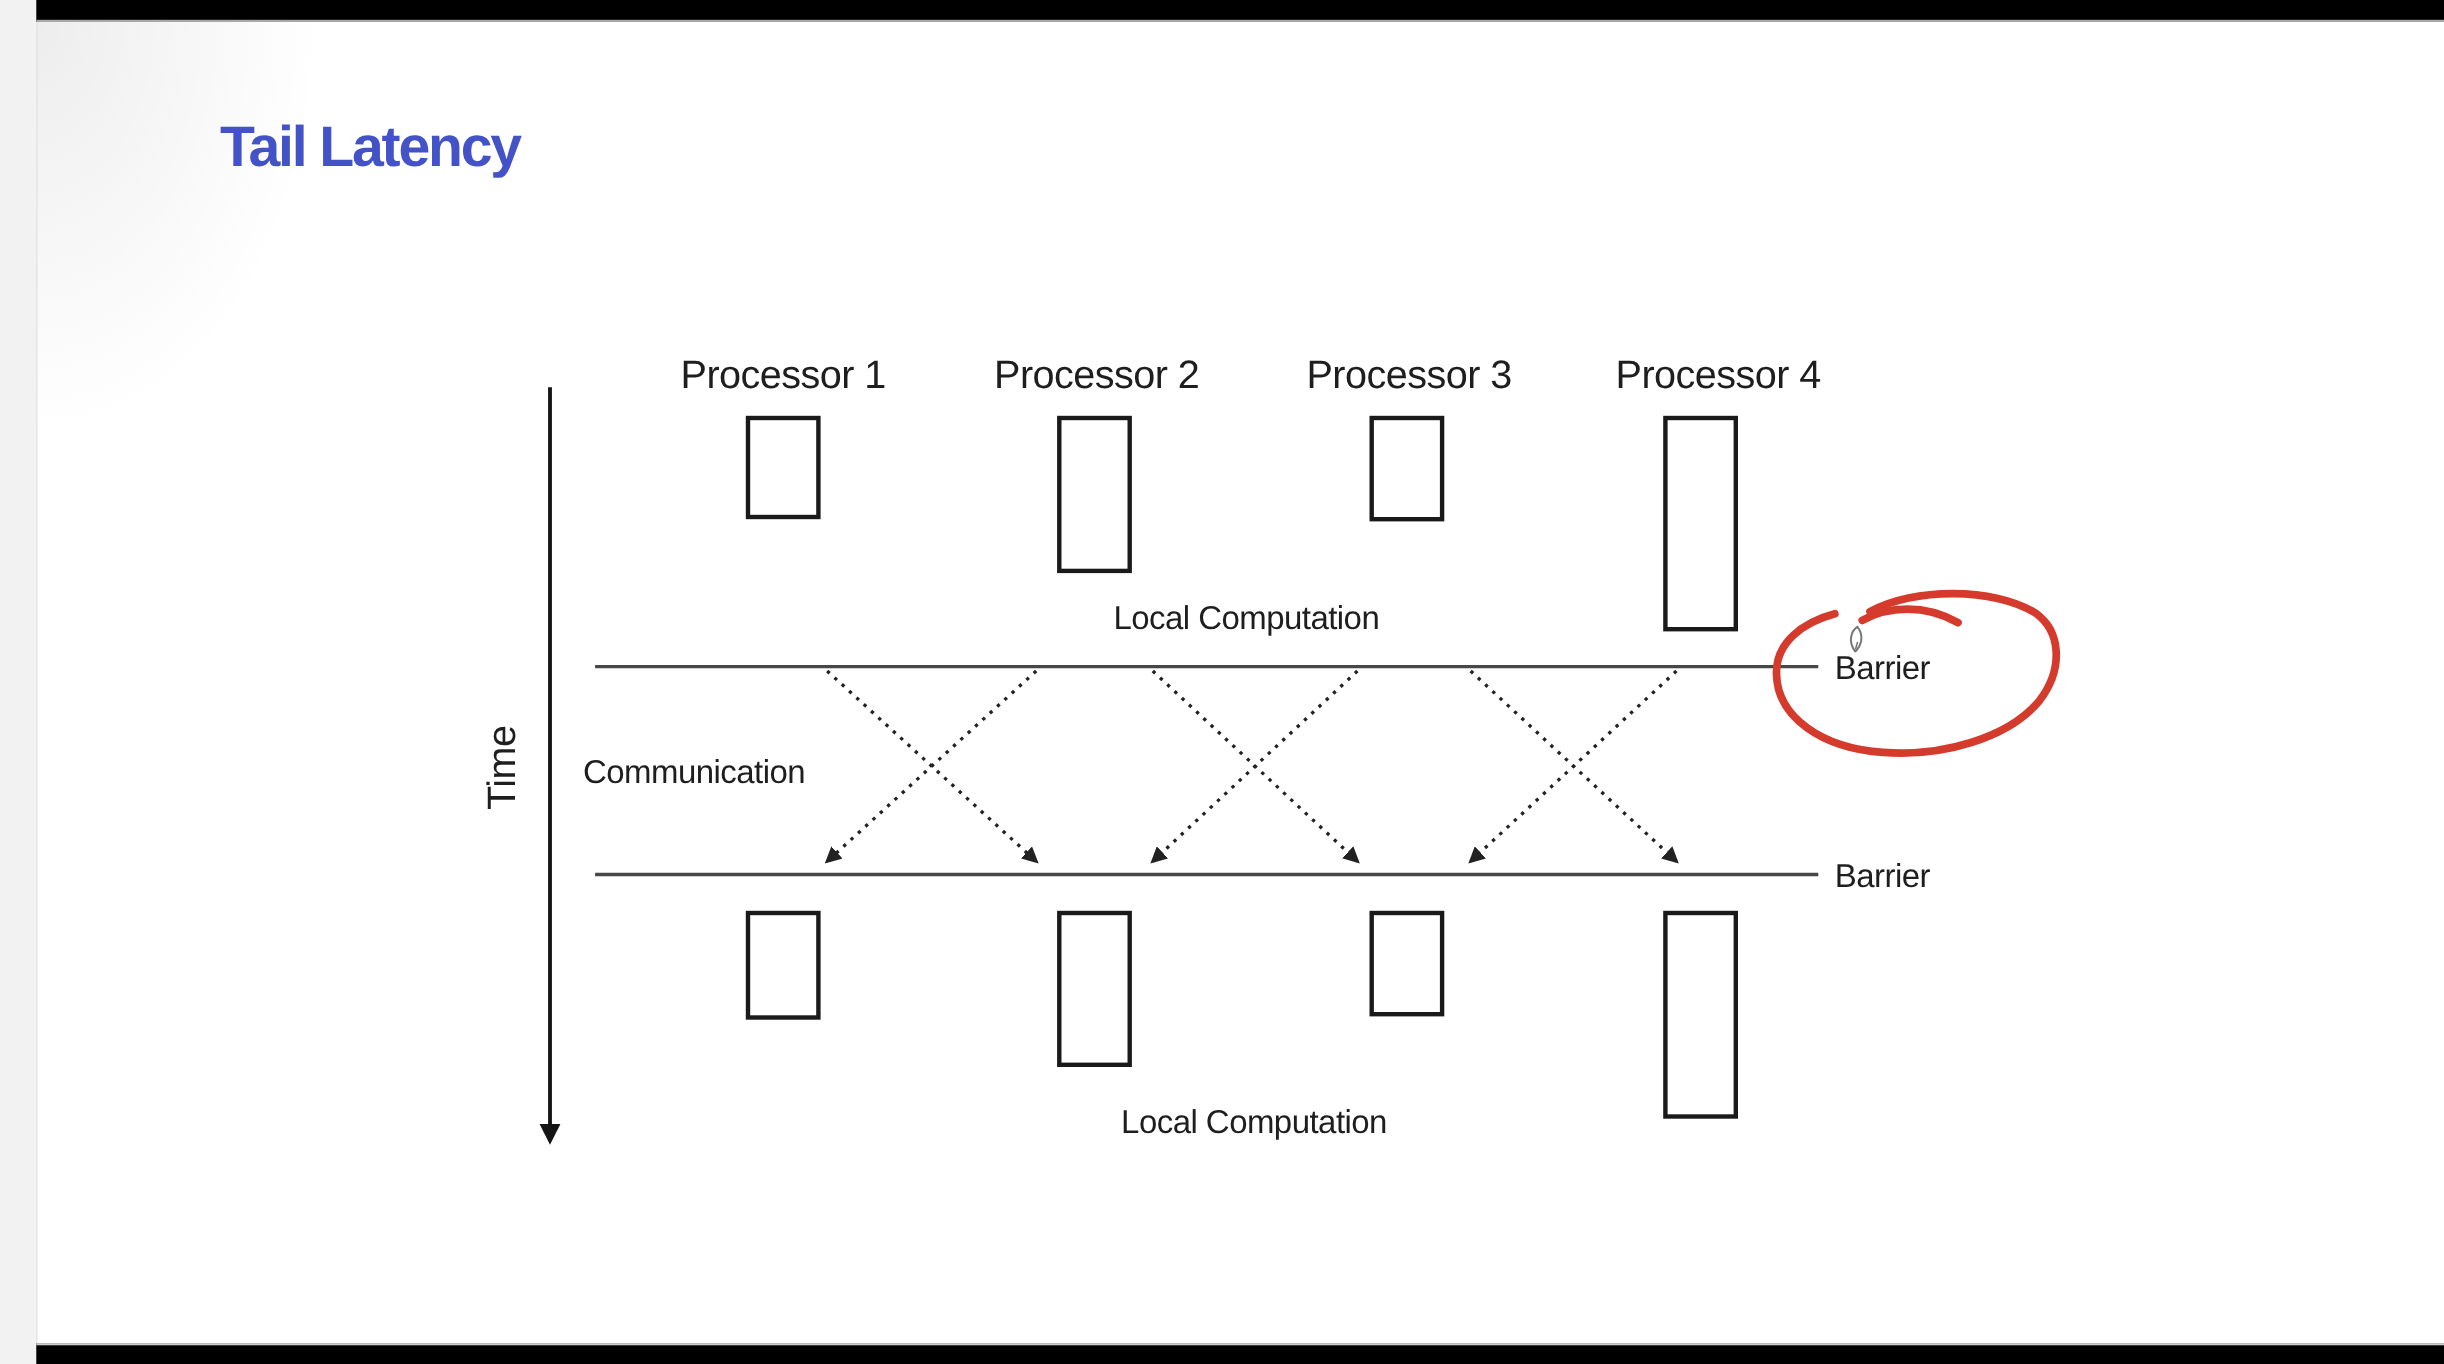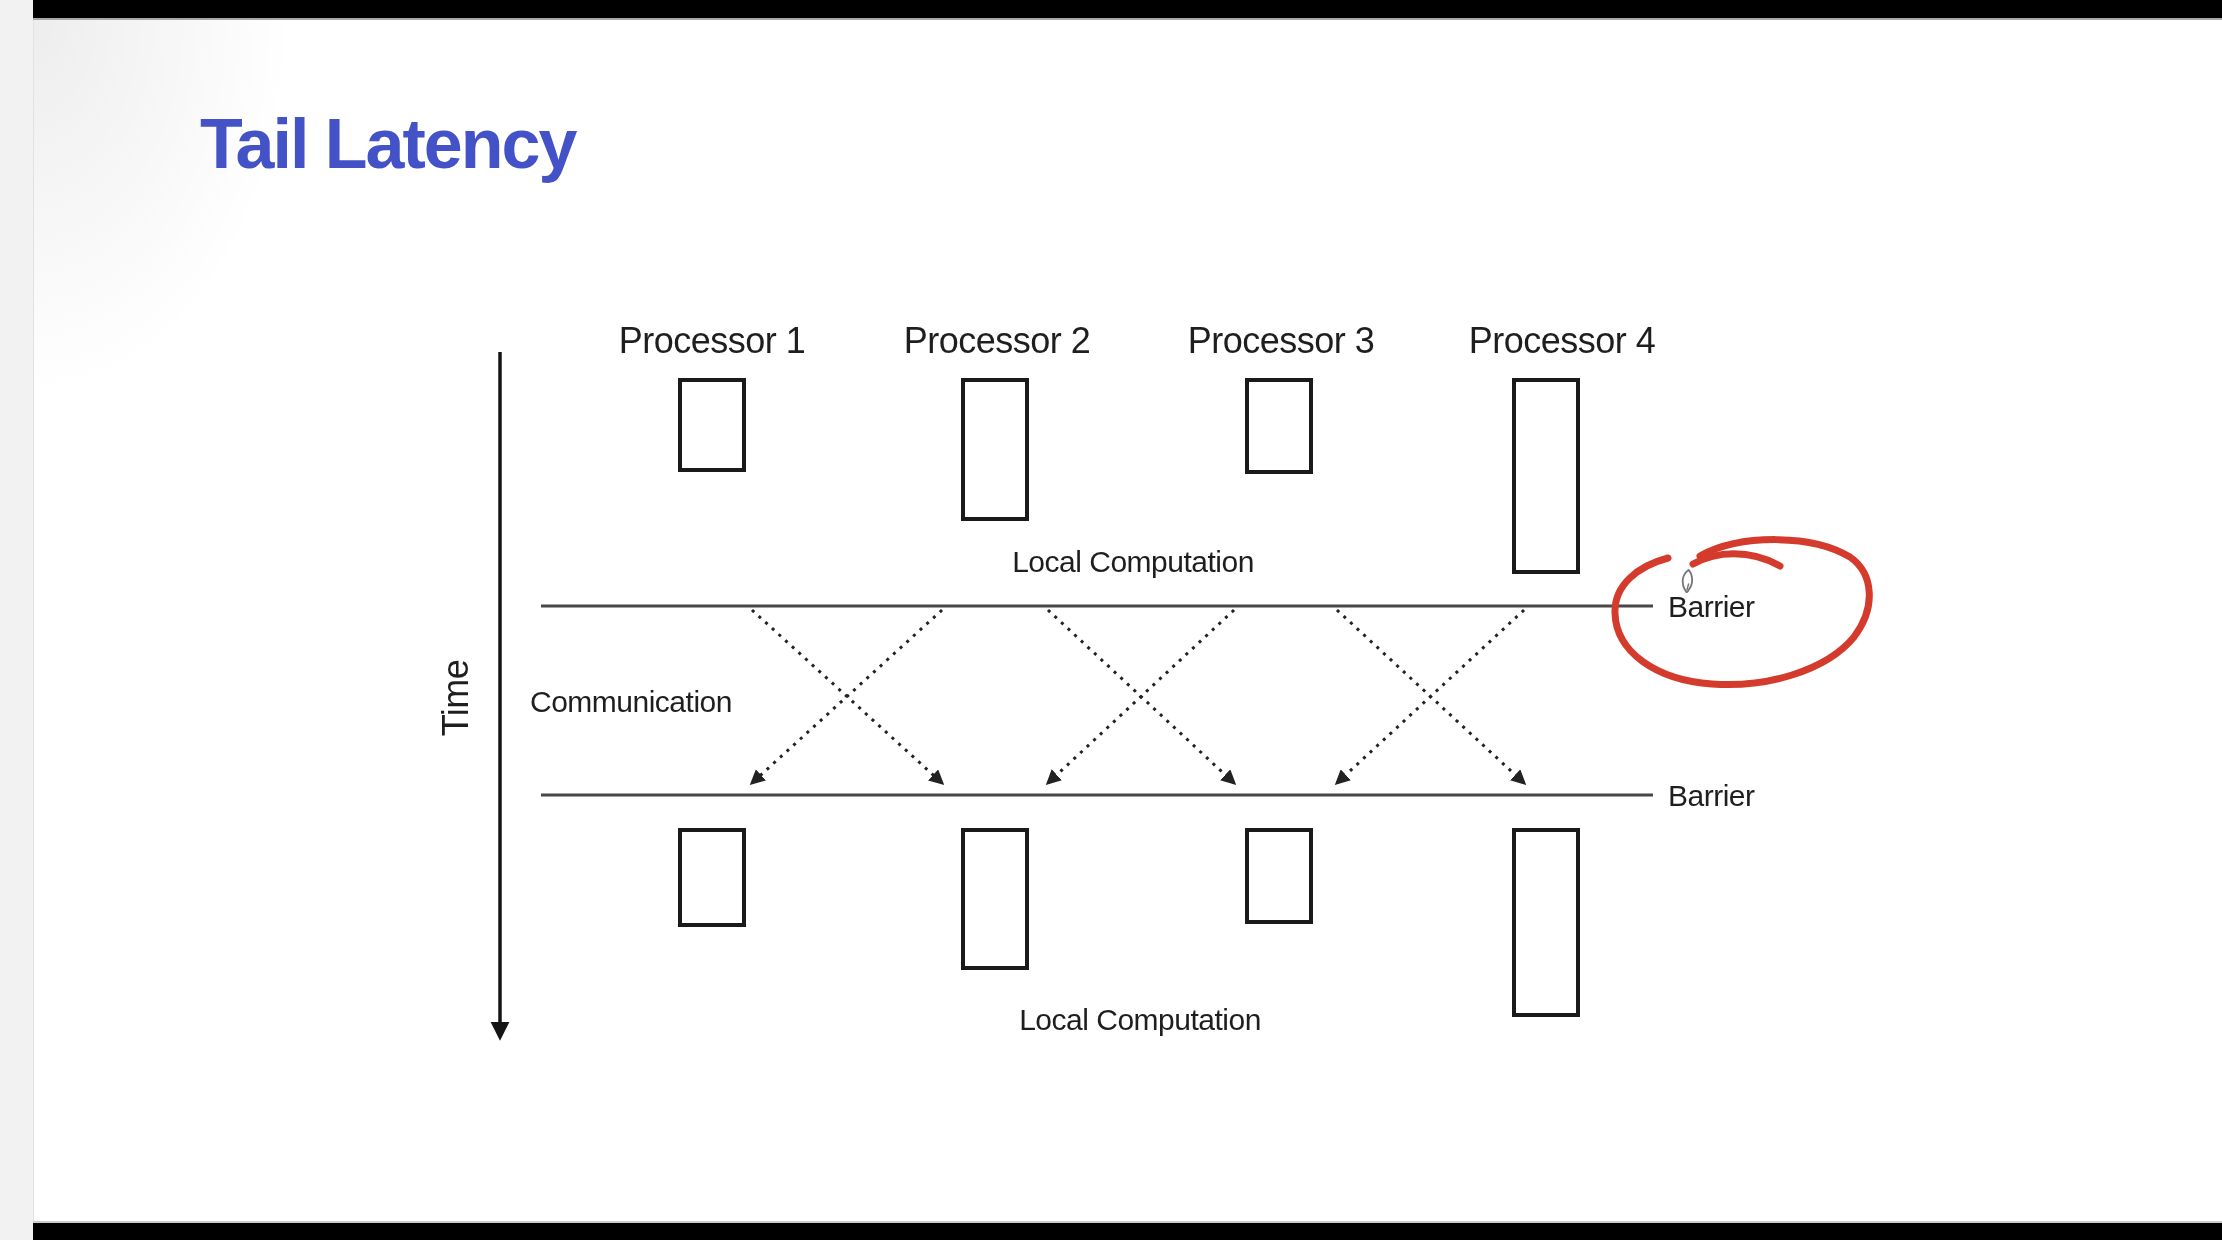--- a/index.html
+++ b/index.html
@@ -19,21 +19,21 @@
     position:absolute;left:33px;right:0;bottom:0;height:17px;
     background:#000;border-top:2px solid #cccccc;
   }
   .corner-shadow{
     position:absolute;left:34px;top:20px;width:260px;height:380px;
     background:radial-gradient(ellipse at top left, rgba(0,0,0,0.07), rgba(0,0,0,0) 70%);
     pointer-events:none;
   }
   .slide-title{
     position:absolute;left:200px;top:106px;margin:0;
-    font-size:70px;font-weight:bold;letter-spacing:-2px;line-height:1.1;
+    font-size:52px;font-weight:bold;letter-spacing:-2px;line-height:1.1;
     color:#4452c8;
   }
   svg.diagram{position:absolute;left:0;top:0;}
   svg.diagram text{
     fill:#1e1e1e;
     font-family:"Liberation Sans",sans-serif;
     letter-spacing:-0.5px;
   }
   .proc-label{font-size:36px;}
   .phase-label{font-size:30px;}

